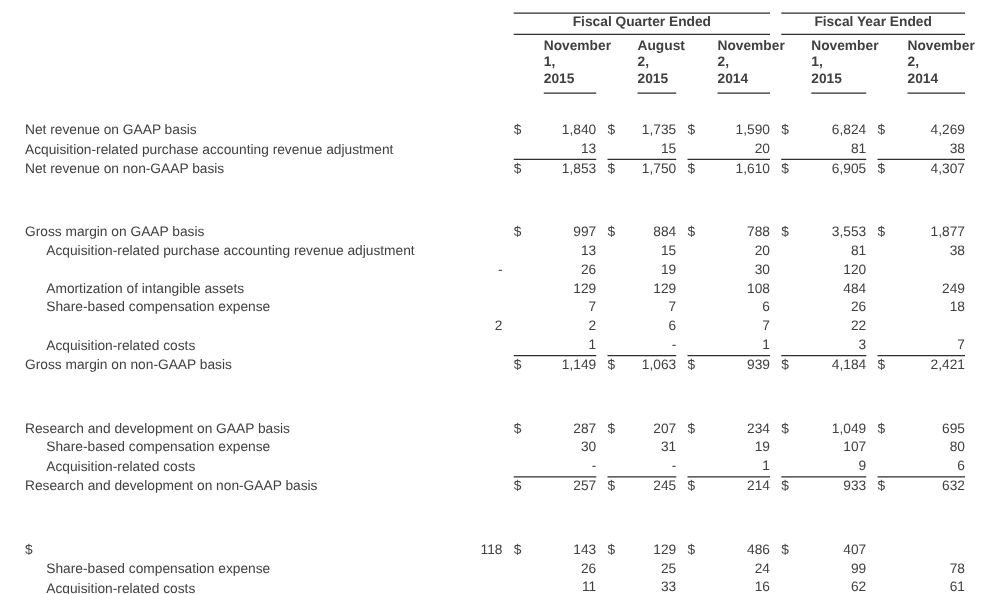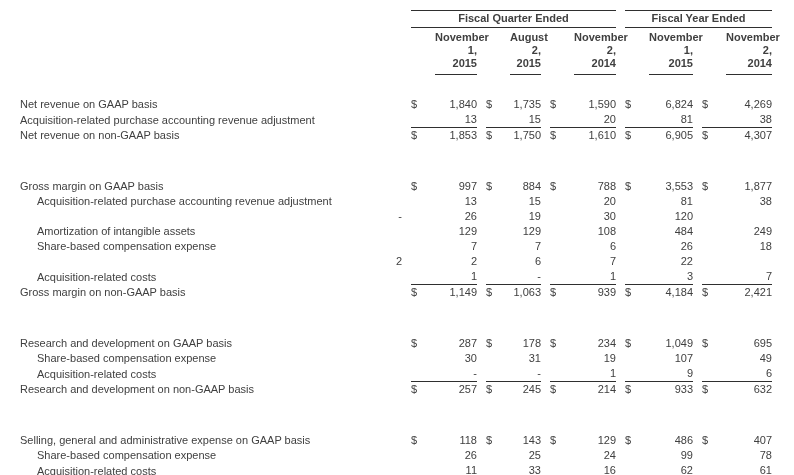--- a/index.html
+++ b/index.html
@@ -29,21 +29,21 @@
   .group{
     font-weight:bold;text-align:center;
     border-top:1px solid var(--rule);
     border-bottom:1px solid var(--rule);
     padding:1px 0 2px 0;
   }
   .group.quarter{grid-column:2 / span 3;grid-row:1;}
   .group.year{grid-column:5 / span 2;grid-row:1;}
   .spacer{grid-row:auto;}
   .datecell{
-    font-weight:bold;text-align:right;
+    font-weight:bold;text-align:left;
     padding:3px 0 4px 0;
     border-bottom:1px solid var(--rule);
     margin-left:24px;
   }
   
   .section{margin-top:36px;}
   .section:first-child{margin-top:22px;}
   .row{line-height:15px;}
   .cell.label{white-space:nowrap;overflow:hidden;}
   .cell.label.indent{padding-left:17px;}
@@ -310,21 +310,21 @@
       </div>
       <div class="section">
         <div class="grid row">
           <div class="cell label">Research and development on GAAP basis</div>
           <div class="cell num">
             <span class="dollar">$</span>
             <span class="val">287</span>
           </div>
           <div class="cell num">
             <span class="dollar">$</span>
-            <span class="val">178</span>
+            <span class="val">207</span>
           </div>
           <div class="cell num">
             <span class="dollar">$</span>
             <span class="val">234</span>
           </div>
           <div class="cell num">
             <span class="dollar">$</span>
             <span class="val">1,049</span>
           </div>
           <div class="cell num">
@@ -340,21 +340,21 @@
           <div class="cell num">
             <span class="val">31</span>
           </div>
           <div class="cell num">
             <span class="val">19</span>
           </div>
           <div class="cell num">
             <span class="val">107</span>
           </div>
           <div class="cell num">
-            <span class="val">49</span>
+            <span class="val">80</span>
           </div>
         </div>
         <div class="grid row">
           <div class="cell label indent">Acquisition-related costs</div>
           <div class="cell num rule">
             <span class="val">-</span>
           </div>
           <div class="cell num rule">
             <span class="val">-</span>
           </div>
@@ -387,21 +387,20 @@
             <span class="val">933</span>
           </div>
           <div class="cell num">
             <span class="dollar">$</span>
             <span class="val">632</span>
           </div>
         </div>
       </div>
       <div class="section">
         <div class="grid row">
-          <div class="cell label">Selling, general and administrative expense on GAAP basis</div>
           <div class="cell num">
             <span class="dollar">$</span>
             <span class="val">118</span>
           </div>
           <div class="cell num">
             <span class="dollar">$</span>
             <span class="val">143</span>
           </div>
           <div class="cell num">
             <span class="dollar">$</span>

